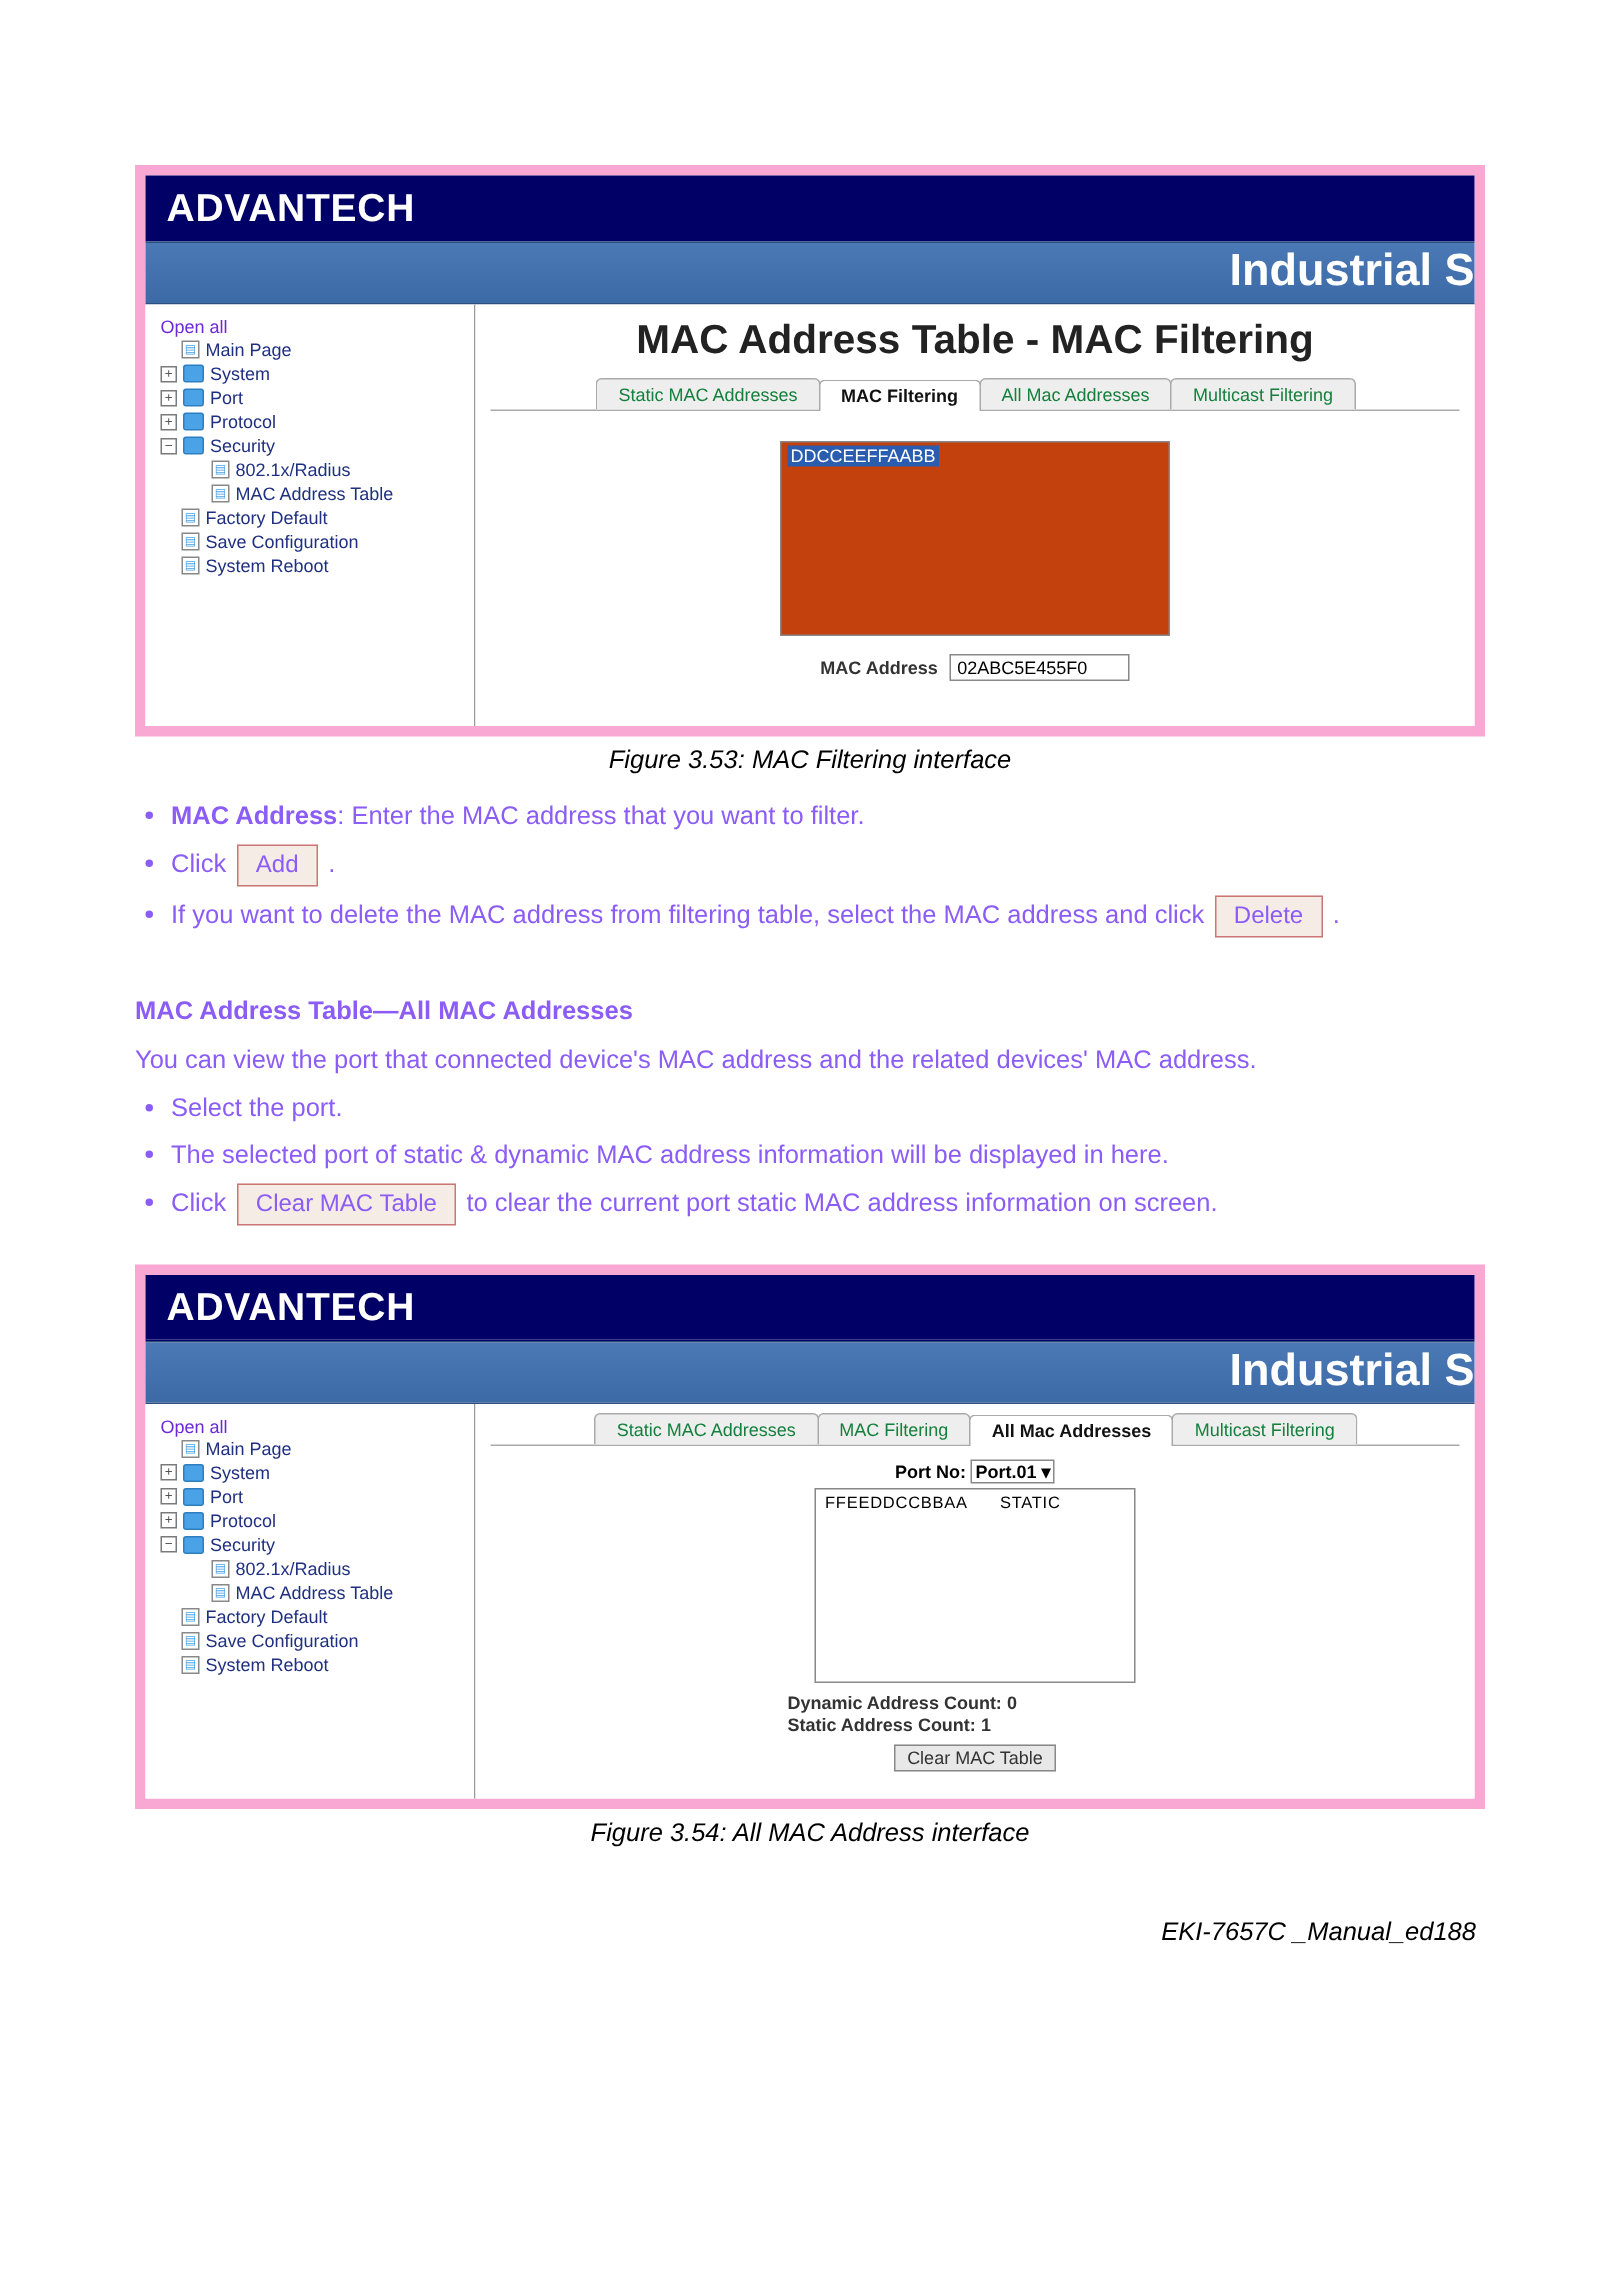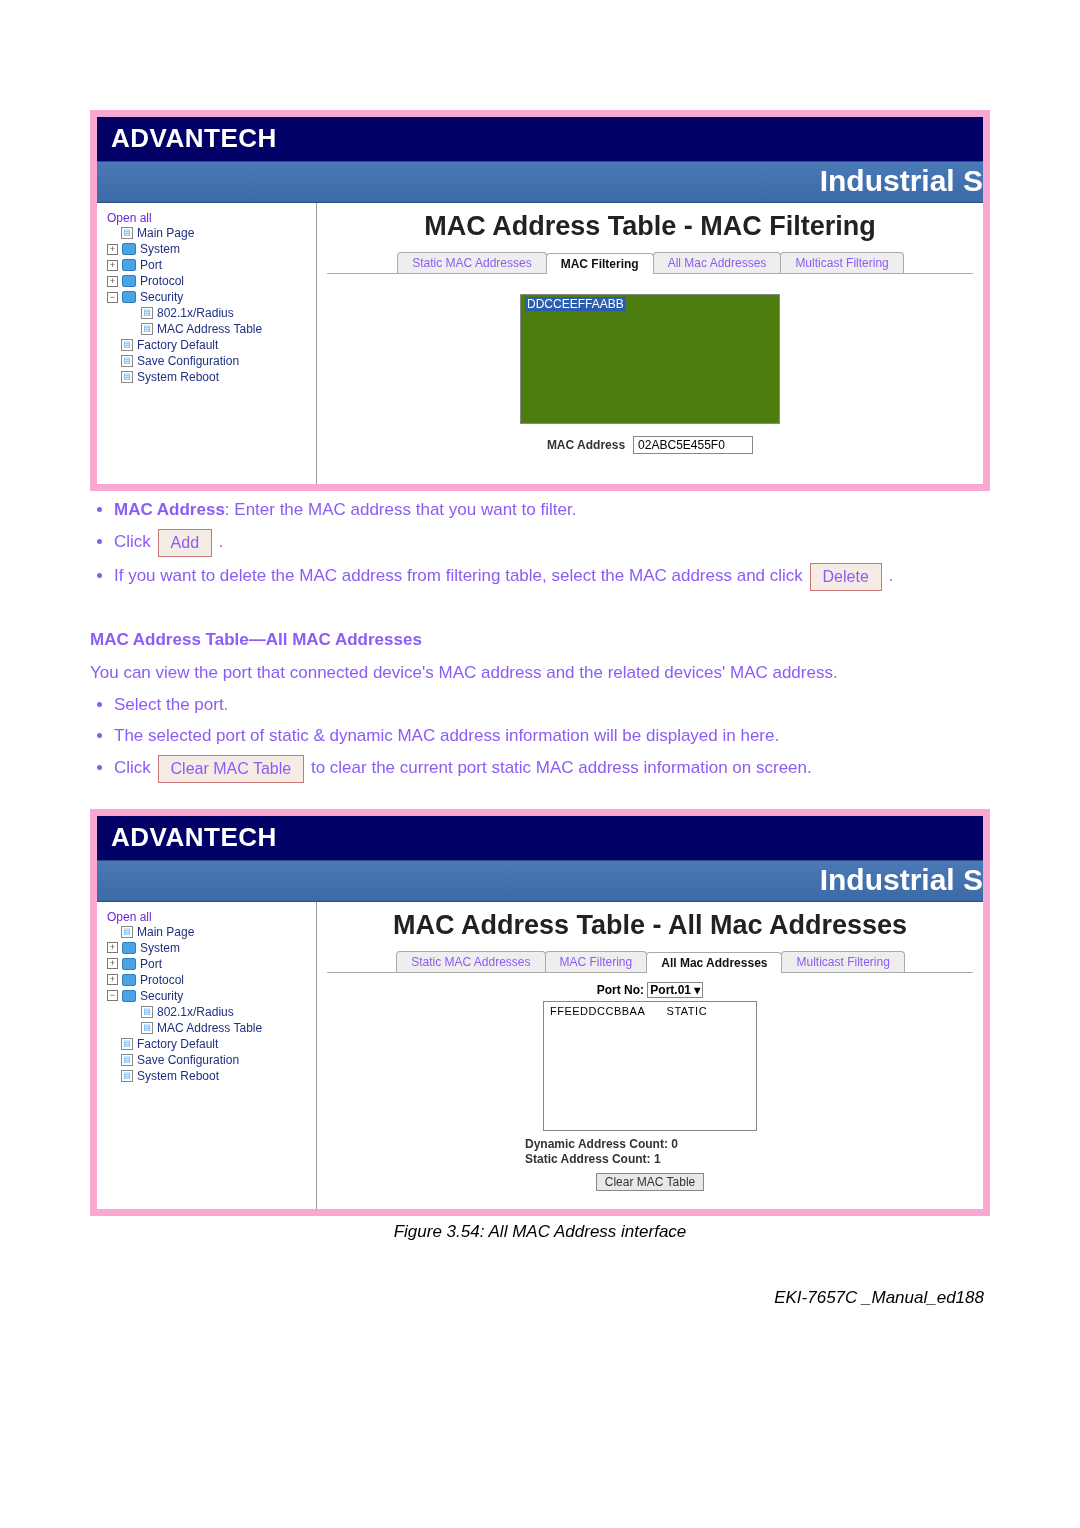--- a/index.html
+++ b/index.html
@@ -100,39 +100,39 @@
     border-bottom: 1px solid #aaa;
     flex-wrap: nowrap;
   }
   .tab {
     padding: 3px 14px;
     border: 1px solid #aaa;
     border-bottom: none;
     border-radius: 4px 4px 0 0;
     margin-right: -1px;
     font-size: 12px;
-    color: #8b5cf6;
+    color: #15803d;
     background: #eee;
     white-space: nowrap;
   }
   .tab.active {
     background: #fff;
     color: #111;
     font-weight: bold;
     position: relative;
     top: 1px;
   }
   .macbox {
     margin: 20px auto 10px auto;
     width: 260px;
   }
   .listbox {
     border: 1px solid #888;
     height: 130px;
-    background: #4d7c0f;
+    background: #c2410c;
     padding: 2px 4px;
     font-size: 12px;
     color: #fff;
   }
   .listbox .sel {
     background: #2a5db0;
     color: #fff;
     display: inline-block;
     padding: 0 2px;
     font-size: 12px;
@@ -299,20 +299,21 @@
             <span class="sel">DDCCEEFFAABB</span>
           </div>
         </div>
         <div class="fieldrow">
           <label>MAC Address</label>
           <div class="tinput">02ABC5E455F0</div>
         </div>
       </div>
     </div>
   </div>
+  <div class="fig-caption">Figure 3.53: MAC Filtering interface</div>
 
   <div class="doc-text">
     <ul>
       <li>
         <b>MAC Address</b><span>: Enter the MAC address that you want to filter.</span>
       </li>
       <li>
         <span>Click </span>
         <span class="inline-btn">Add</span>
         <span> .</span>
@@ -385,21 +386,20 @@
             <span class="doc-icon">▤</span>
             <span>Save Configuration</span>
           </div>
         <div class="item sub">
             <span class="doc-icon">▤</span>
             <span>System Reboot</span>
           </div>
       </div>
 
       <div class="main">
-        <div class="ptitle">MAC Address Table - All Mac Addresses</div>
         <div class="tabs">
           <div class="tab">Static MAC Addresses</div>
           <div class="tab">MAC Filtering</div>
           <div class="tab active">All Mac Addresses</div>
           <div class="tab">Multicast Filtering</div>
         </div>
         <div class="portctrl">
           <span>Port No:</span>
           <span class="select-sm"><span>Port.01</span> ▾</span>
         </div>

